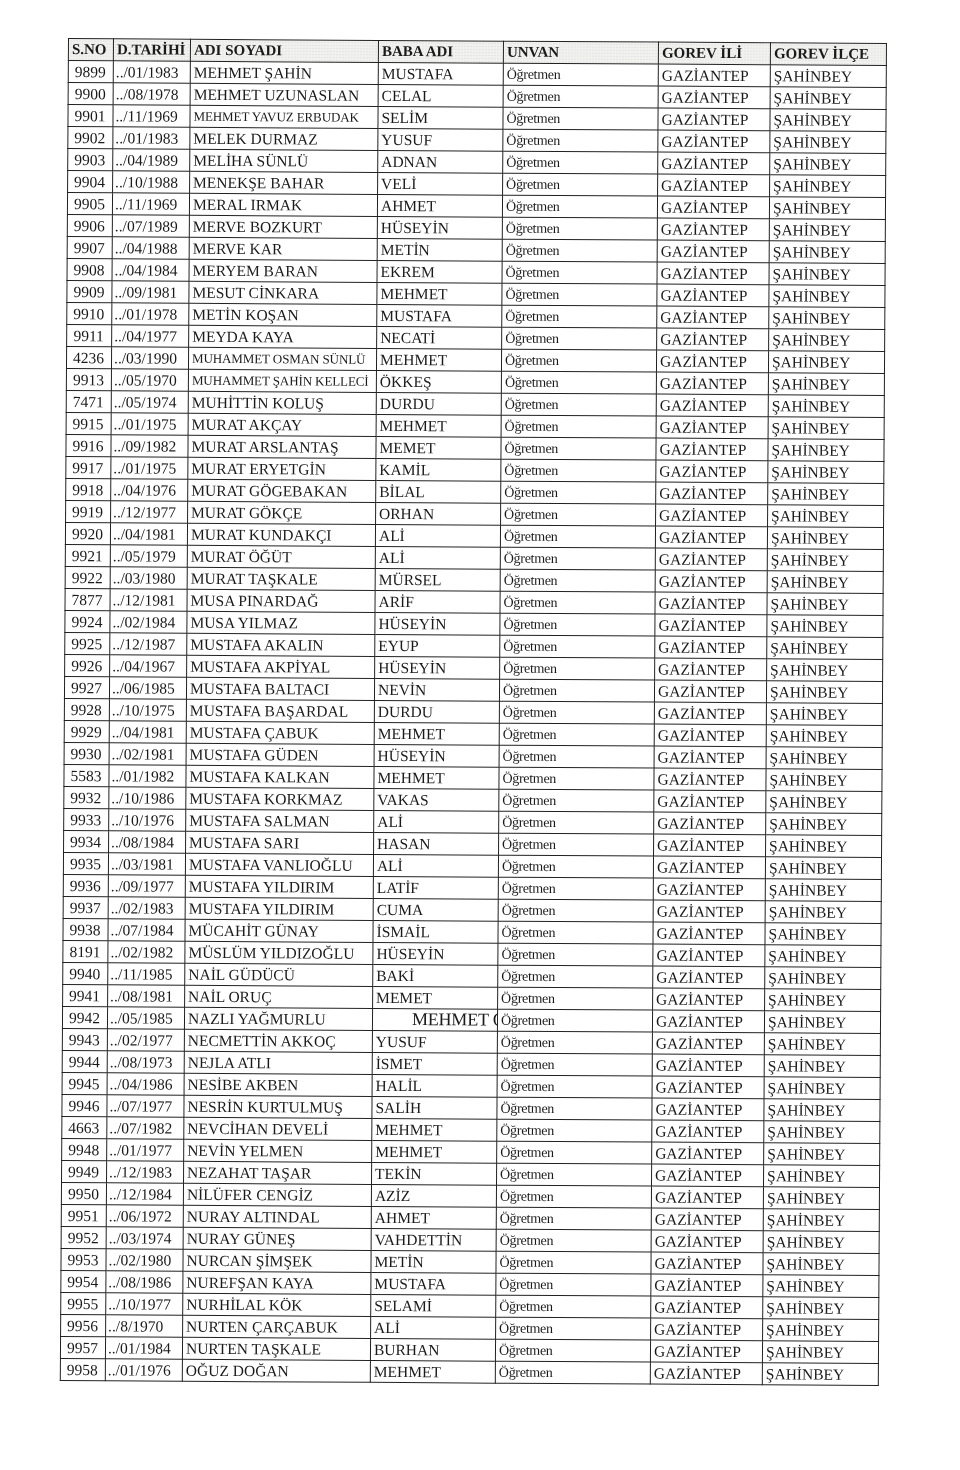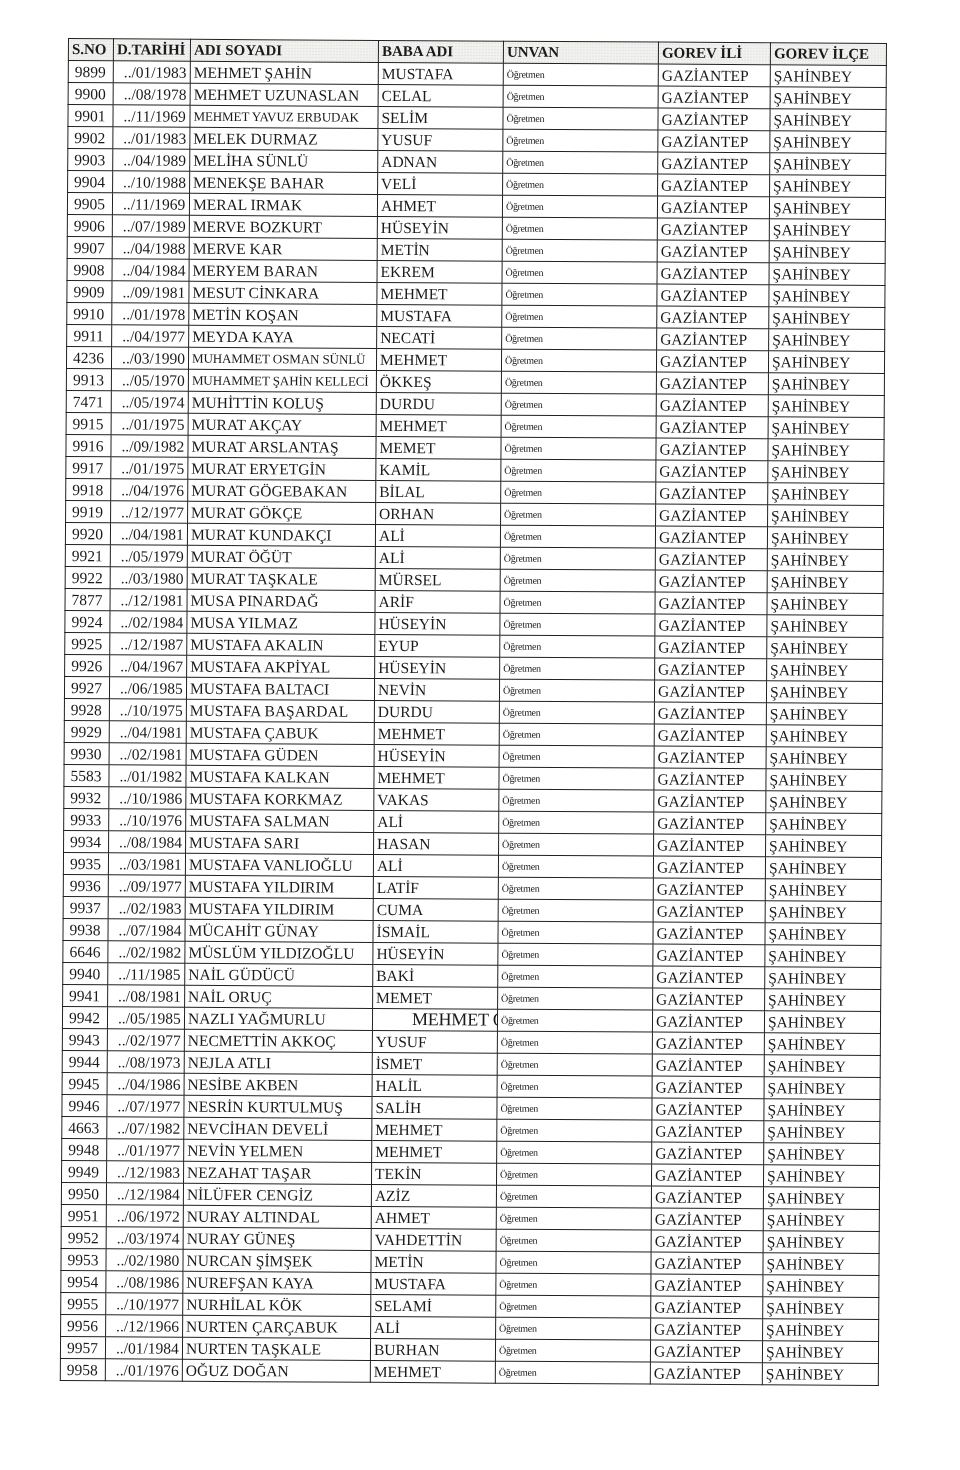--- a/index.html
+++ b/index.html
@@ -24,24 +24,24 @@
     white-space: nowrap; overflow: hidden;
     text-align: left; vertical-align: bottom;
   }
   th {
     font-weight: bold; font-size: 15px;
     background: #f1f1ef;
     background-image: radial-gradient(#d8d8d4 0.6px, transparent 0.7px);
     background-size: 3px 3px;
   }
   td.sno { text-align: center; padding-right: 4px; }
-  td.date { padding-left: 10px; }
+  td.date { padding-left: 2px; }
   td.name.small { font-size: 13px; letter-spacing: -0.1px; }
   td.father.small { font-size: 18px; letter-spacing: -0.2px; padding-left: 39px; }
-  td.title { font-size: 10px; letter-spacing: -0.3px; margin-left: 41px; }
+  td.title { font-size: 14px; letter-spacing: -0.3px; margin-left: 41px; }
   col.c1 { width: 45px; }
   col.c2 { width: 77px; }
   col.c3 { width: 188px; }
   col.c4 { width: 125px; }
   col.c5 { width: 155px; }
   col.c6 { width: 112px; }
   col.c7 { width: 116px; }
 </style>
 </head>
 <body>
@@ -423,21 +423,21 @@
         <tr>
           <td class="sno">9938</td>
           <td class="date">../07/1984</td>
           <td class="name">MÜCAHİT GÜNAY</td>
           <td class="father">İSMAİL</td>
           <td class="title">Öğretmen</td>
           <td class="prov">GAZİANTEP</td>
           <td class="dist">ŞAHİNBEY</td>
         </tr>
         <tr>
-          <td class="sno">6646</td>
+          <td class="sno">8191</td>
           <td class="date">../02/1982</td>
           <td class="name">MÜSLÜM YILDIZOĞLU</td>
           <td class="father">HÜSEYİN</td>
           <td class="title">Öğretmen</td>
           <td class="prov">GAZİANTEP</td>
           <td class="dist">ŞAHİNBEY</td>
         </tr>
         <tr>
           <td class="sno">9940</td>
           <td class="date">../11/1985</td>
@@ -577,21 +577,21 @@
           <td class="sno">9955</td>
           <td class="date">../10/1977</td>
           <td class="name">NURHİLAL KÖK</td>
           <td class="father">SELAMİ</td>
           <td class="title">Öğretmen</td>
           <td class="prov">GAZİANTEP</td>
           <td class="dist">ŞAHİNBEY</td>
         </tr>
         <tr>
           <td class="sno">9956</td>
-          <td class="date">../12/1966</td>
+          <td class="date">../8/1970</td>
           <td class="name">NURTEN ÇARÇABUK</td>
           <td class="father">ALİ</td>
           <td class="title">Öğretmen</td>
           <td class="prov">GAZİANTEP</td>
           <td class="dist">ŞAHİNBEY</td>
         </tr>
         <tr>
           <td class="sno">9957</td>
           <td class="date">../01/1984</td>
           <td class="name">NURTEN TAŞKALE</td>

